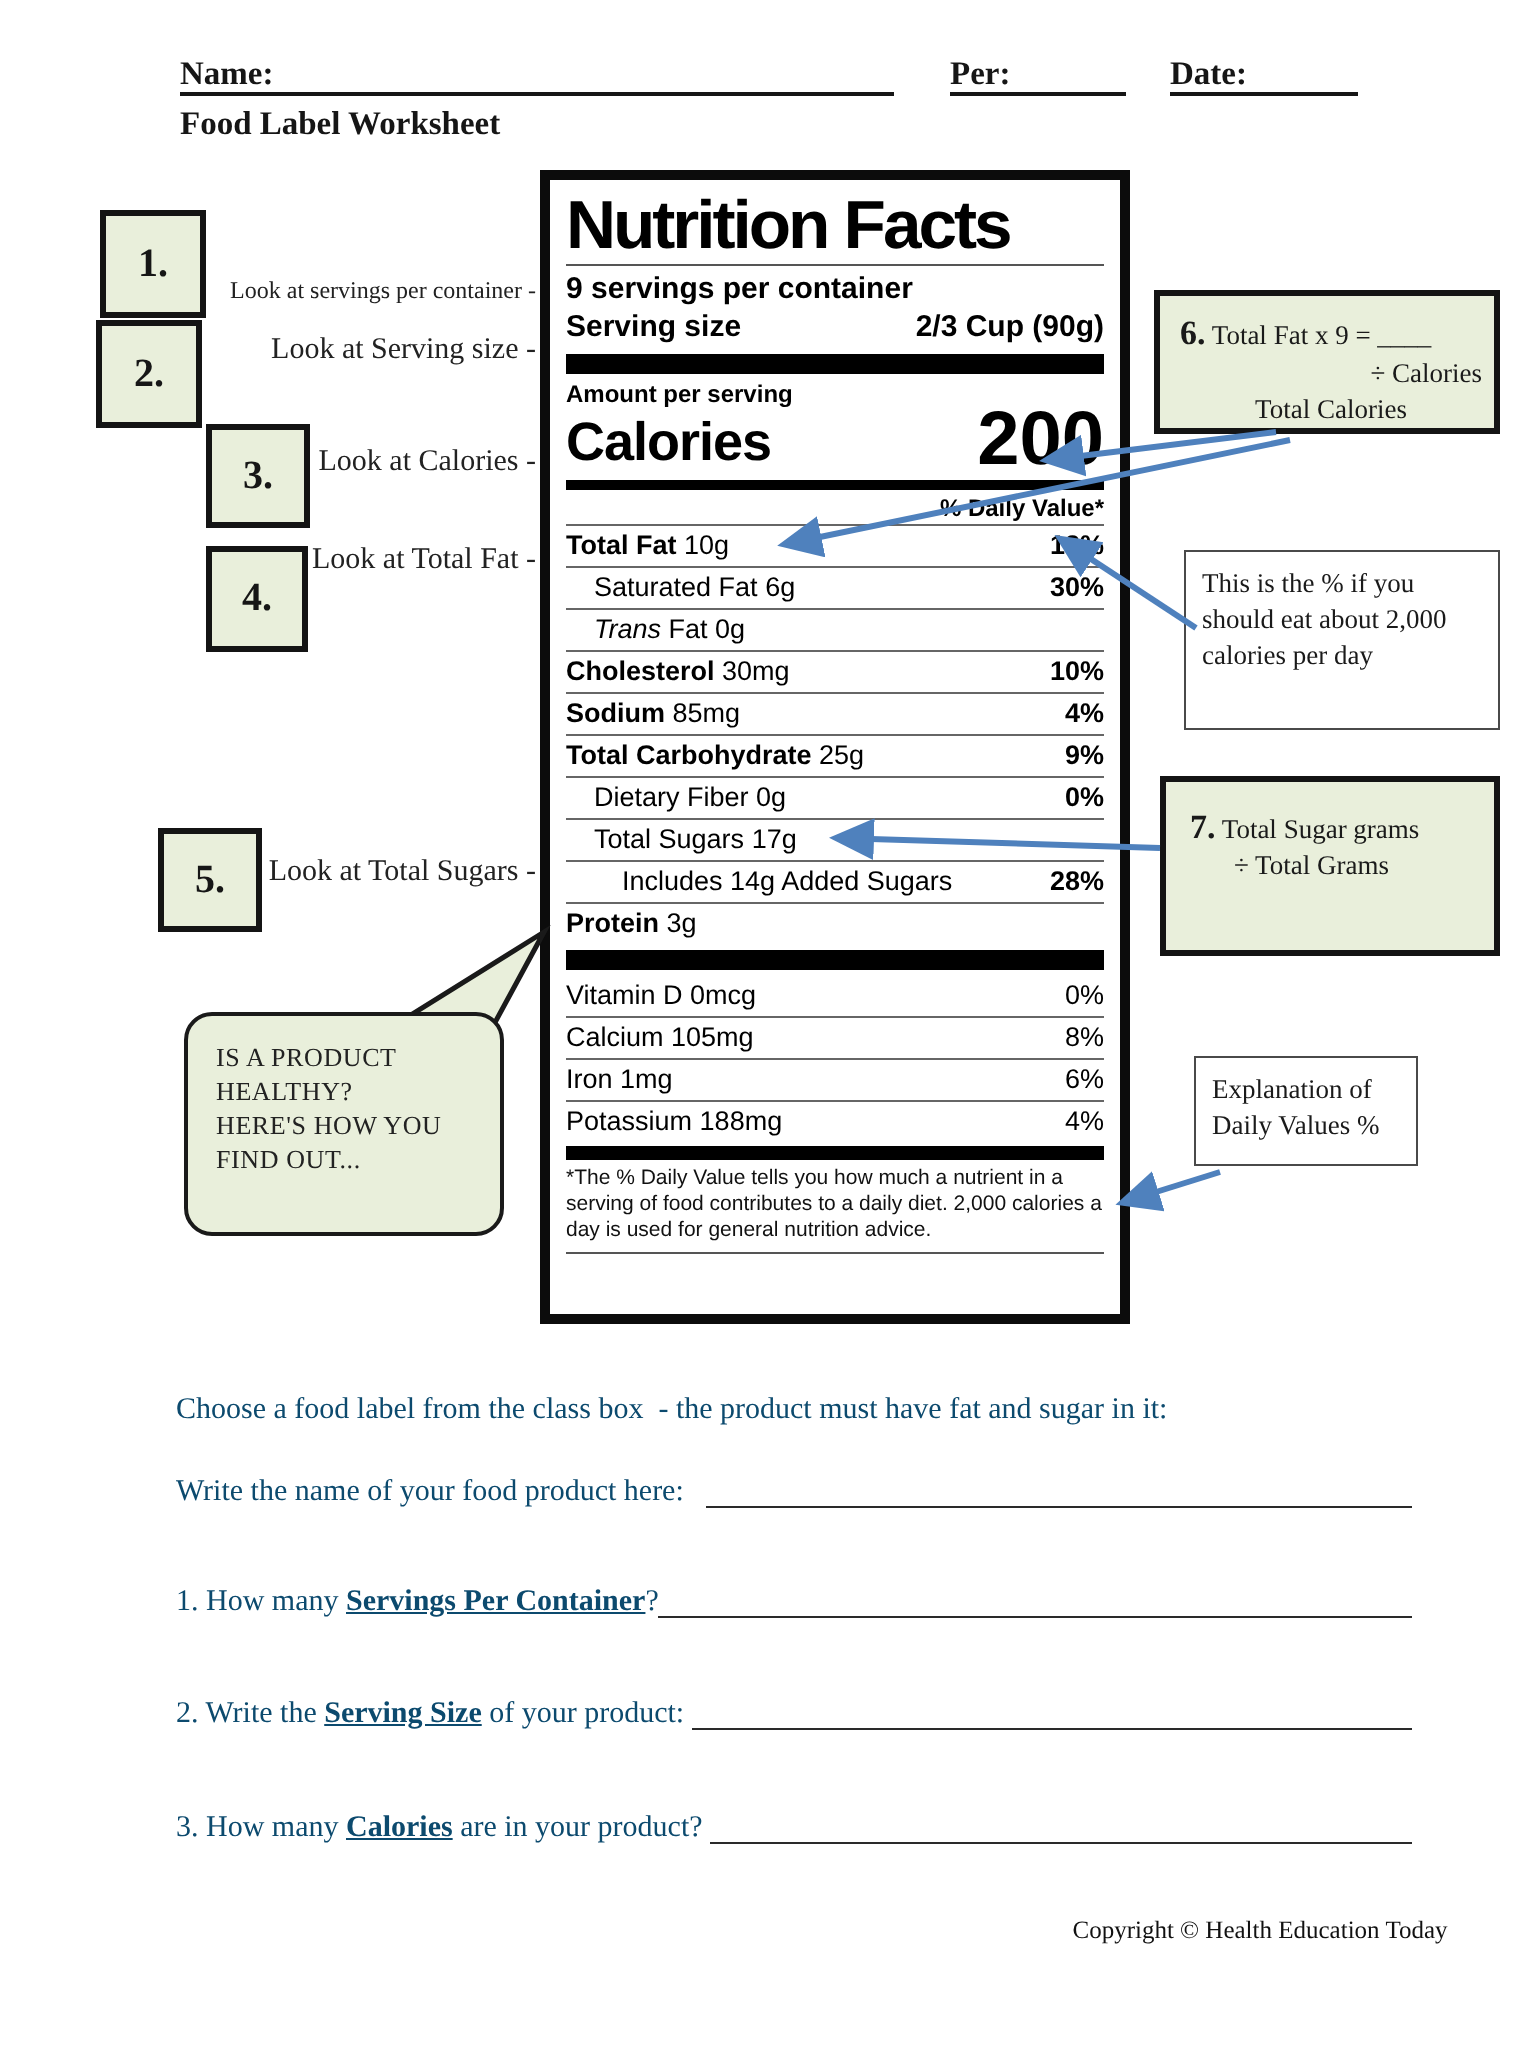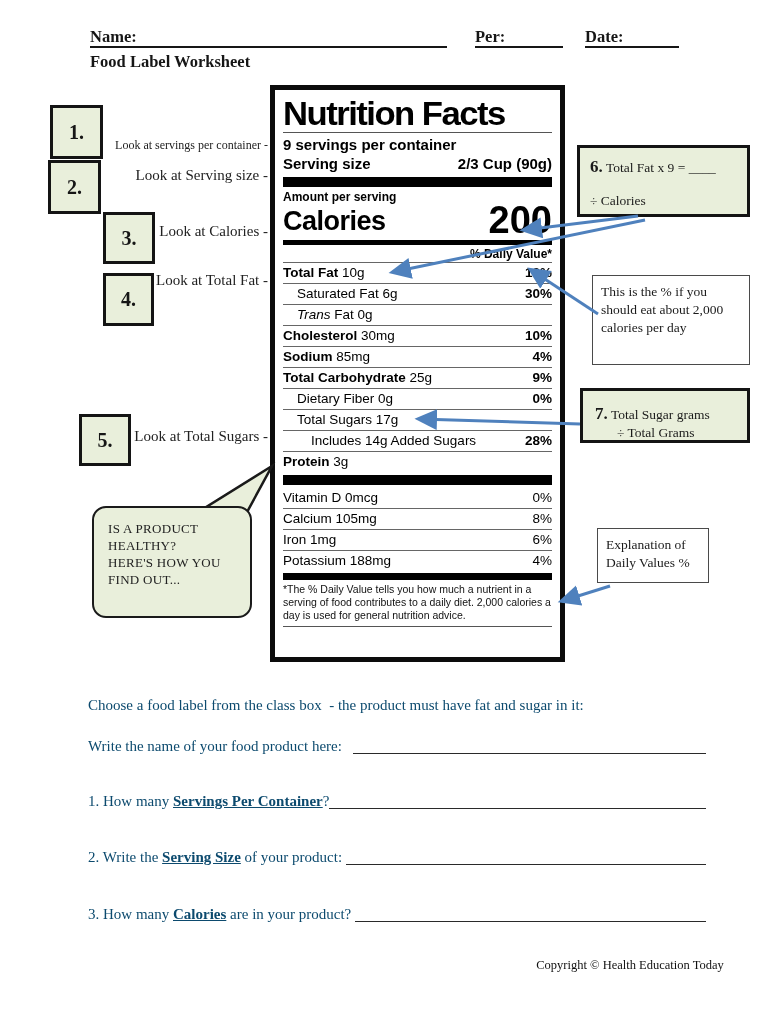--- a/index.html
+++ b/index.html
@@ -185,27 +185,27 @@
       </div>
 
     <div class="botbar"></div>
     <div id="footnote">*The % Daily Value tells you how much a nutrient in a serving of food contributes to a daily diet. 2,000 calories a day is used for general nutrition advice.</div>
     <div id="labelend"></div>
   </div>
 
   <div class="greenbox" style="left:577px;top:145px;width:173px;height:72px;padding:9px 6px 0 10px;">
     <div><span class="gnum">6.</span>
       <span>Total Fat x 9 = ____</span></div>
-    <div style="text-align:left;margin-top:16px;">÷ Calories</div>
+    <div style="text-align:right;margin-top:2px;">÷ Calories</div>
     <div style="text-align:center;margin-top:2px;">Total Calories</div>
   </div>
 
   <div class="whitebox" style="left:592px;top:275px;width:158px;height:90px;">This is the % if you should eat about 2,000 calories per day</div>
 
-  <div class="greenbox" style="left:580px;top:388px;width:170px;height:55px;padding:13px 6px 0 12px;">
+  <div class="greenbox" style="left:580px;top:388px;width:170px;height:90px;padding:13px 6px 0 12px;">
     <div><span class="gnum">7.</span>
       <span>Total Sugar grams</span></div>
     <div style="padding-left:22px;margin-top:1px;">÷ Total Grams</div>
   </div>
 
   <div class="whitebox" style="left:597px;top:528px;width:112px;height:55px;">
     <span style="display:block;">Explanation of</span>
     <span style="display:block;">Daily Values %</span>
   </div>
 

